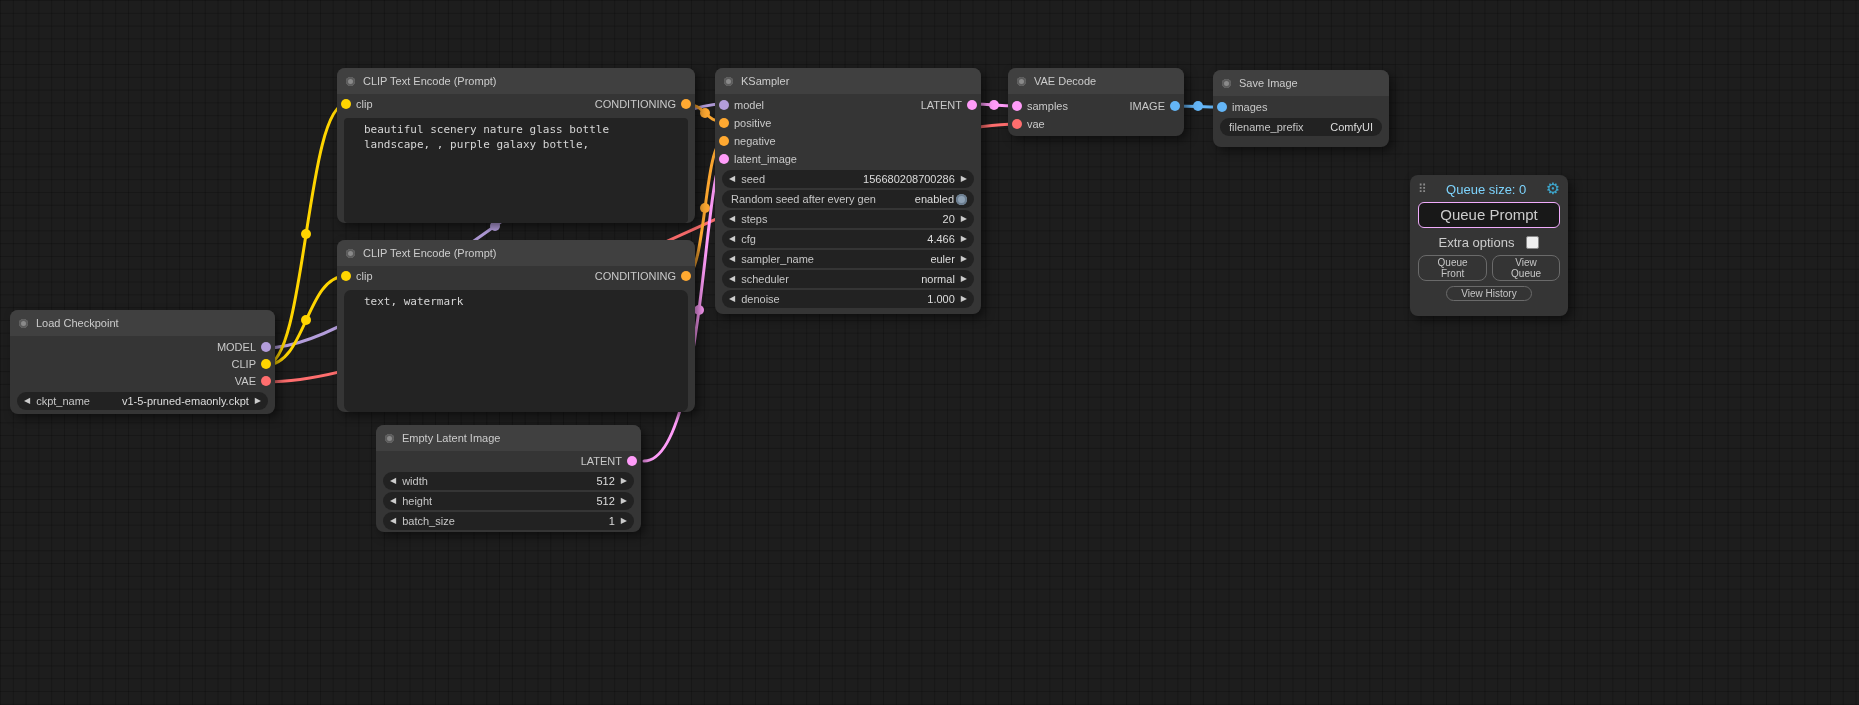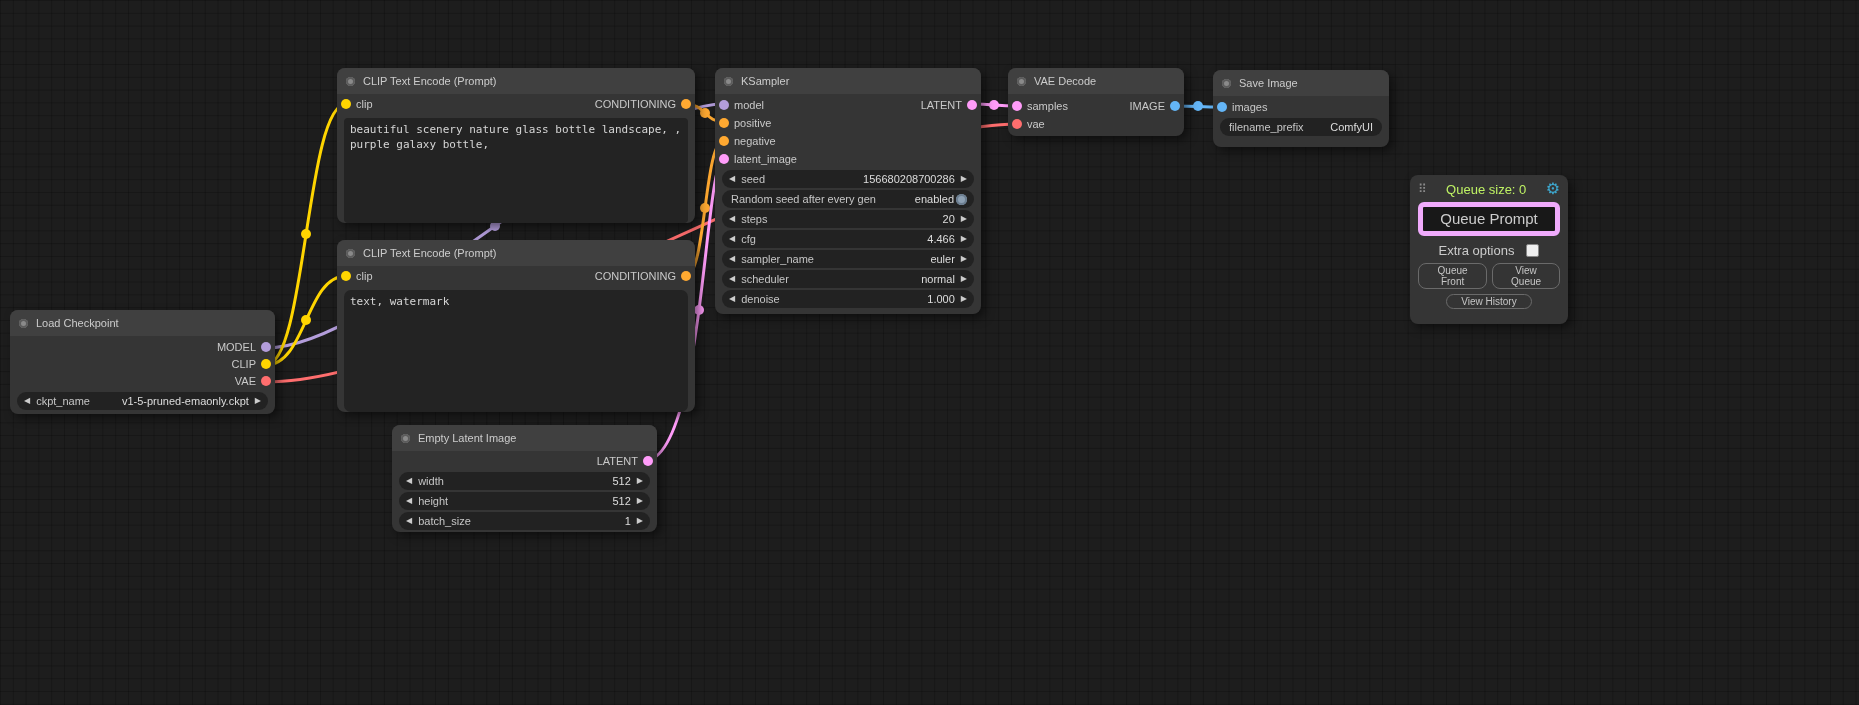--- a/index.html
+++ b/index.html
@@ -36,33 +36,33 @@
     display:flex;align-items:center;padding:0 7px;font-size:11px;color:#c6c6c6;}
   .widget .arrow{font-size:8px;color:#cccccc;line-height:18px;}
   .widget .wname{margin-left:6px;white-space:nowrap;}
   .widget .wval{margin-left:auto;margin-right:6px;color:#dddddd;white-space:nowrap;}
   .widget.no-arrows .wname{margin-left:2px;}
   .widget.no-arrows .wval{margin-right:2px;}
   .toggle-knob{width:11px;height:11px;border-radius:50%;background:#8da0b3;
     box-shadow:inset 0 0 0 2px #6b7d8f;flex:0 0 auto;}
 
   .prompt-box{position:absolute;left:7px;right:7px;bottom:0;background:#232323;
-    border-radius:4px;padding:5px 6px;font-family:"DejaVu Sans Mono",monospace;
+    border-radius:4px;padding:5px 20px;font-family:"DejaVu Sans Mono",monospace;
     font-size:11px;line-height:1.35;color:#d6d6d6;white-space:pre-wrap;overflow:hidden;}
 
   
   .menu{position:absolute;left:1410px;top:175px;width:158px;z-index:10;
     background:#353535;border-radius:8px;box-shadow:4px 4px 10px rgba(0,0,0,0.5);
     padding:6px 8px 10px 8px;box-sizing:border-box;color:#cccccc;}
   .menu-header{display:flex;align-items:center;margin-bottom:5px;}
   .drag-handle{color:#8a8a8a;font-size:12px;cursor:grab;}
-  .queue-size{flex:1;text-align:center;font-size:13px;color:#bef264;}
+  .queue-size{flex:1;text-align:center;font-size:13px;color:#7dd3fc;}
   .gear{color:#3da8cf;font-size:16px;cursor:pointer;line-height:1;}
   .big-btn{display:block;width:100%;box-sizing:border-box;background:#181818;
-    border:5px solid #f0abfc;border-radius:6px;color:#cccccc;font-size:15px;
+    border:1px solid #f0abfc;border-radius:6px;color:#cccccc;font-size:15px;
     font-family:"Liberation Sans",sans-serif;padding:2px 0 3px 0;margin:0 4px 6px 0;cursor:pointer;}
   .queue-btn{font-size:15px;padding:3px 0 4px 0;margin-bottom:7px;}
   .extra-row{display:flex;align-items:center;justify-content:center;gap:12px;
     font-size:13px;margin-bottom:5px;}
   .checkbox{width:11px;height:11px;background:#efefef;border-radius:2px;
     border:1px solid #888;cursor:pointer;}
   .small-row{display:flex;justify-content:center;gap:5px;margin-bottom:5px;}
   .small-btn{background:#343434;border:1px solid #6a6a6a;border-radius:8px;
     color:#c6c6c6;font-size:10px;font-family:"Liberation Sans",sans-serif;
     padding:1px 14px;cursor:pointer;}
@@ -142,21 +142,21 @@
     </div>
     <div class="io-row" style="margin-top:1px;">
       <span class="slot-dot dot-in" style="background: rgb(255, 213, 0);"></span>
       <span class="in-label">clip</span>
       <span class="out-label">CONDITIONING</span>
       <span class="slot-dot dot-out" style="background: rgb(255, 169, 49);"></span>
     </div>
     <div class="prompt-box" style="top:50px;border-radius:7px;">text, watermark</div>
   </div>
 
-  <div class="node" style="left:392px;top:425px;width:265px;height:107px;">
+  <div class="node" style="left:376px;top:425px;width:265px;height:107px;">
     <div class="node-header">
       <span class="collapse-dot"></span>
       <span class="node-title">Empty Latent Image</span>
     </div>
     <div class="io-row" style="margin-top:1px;">
       <span class="out-label">LATENT</span>
       <span class="slot-dot dot-out" style="background: rgb(255, 156, 249);"></span>
     </div>
     <div class="widget">
       <span class="arrow">◀</span>

